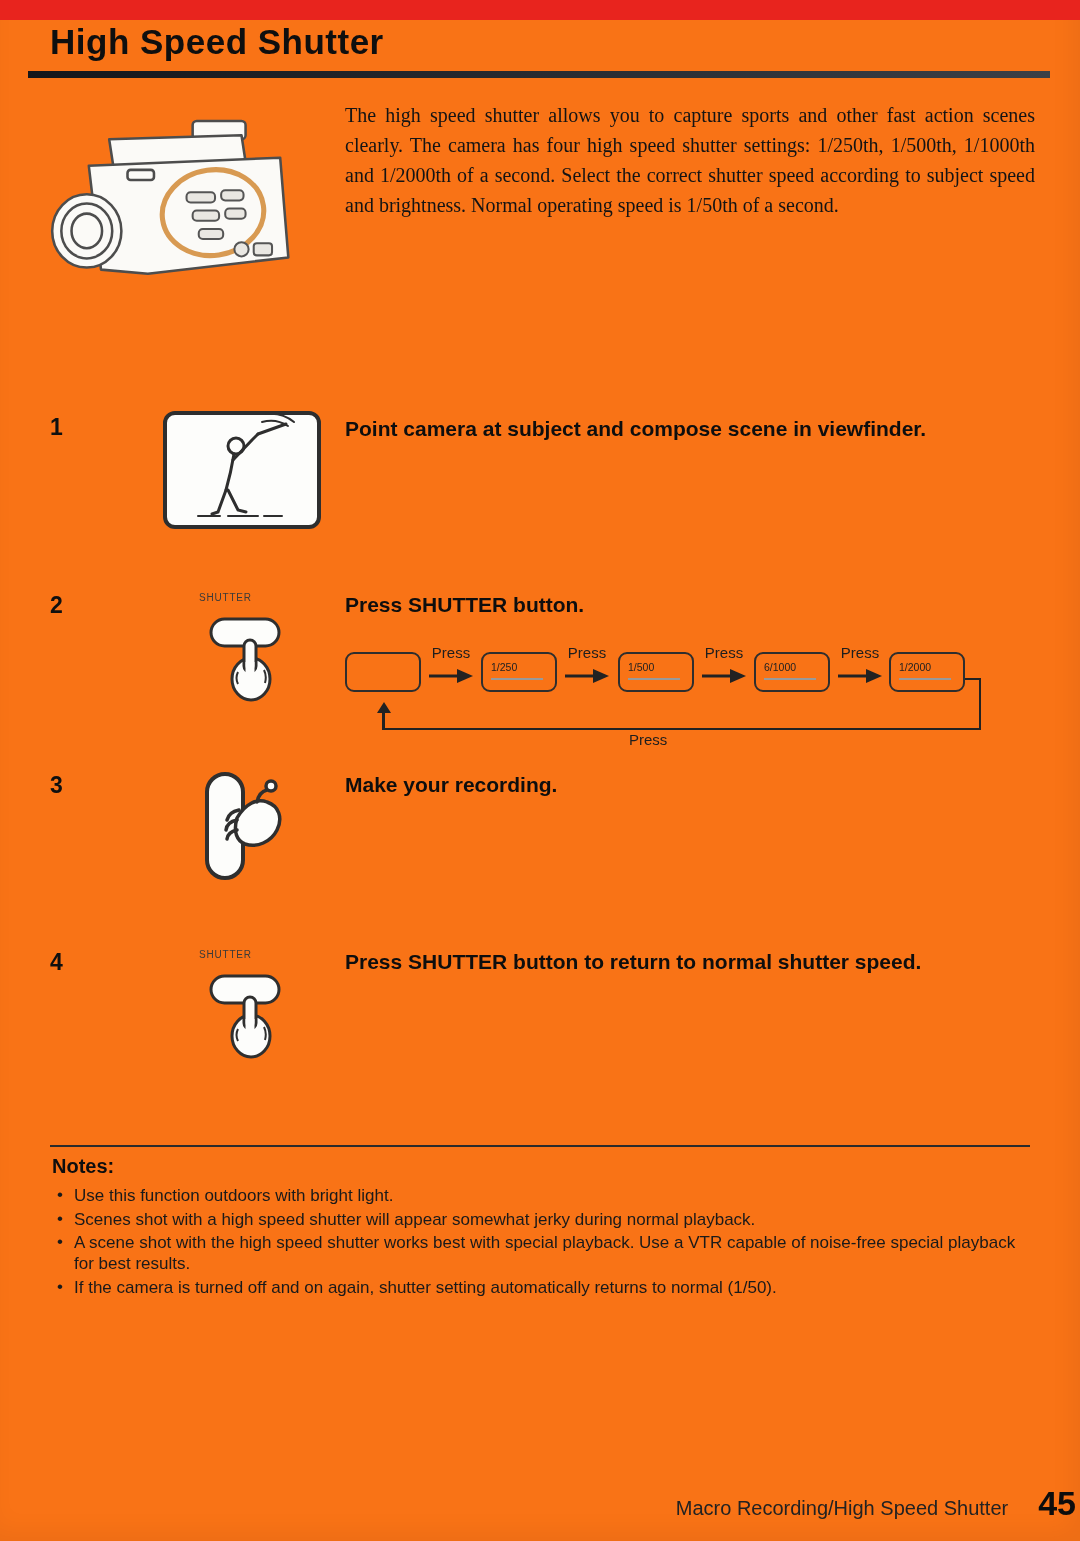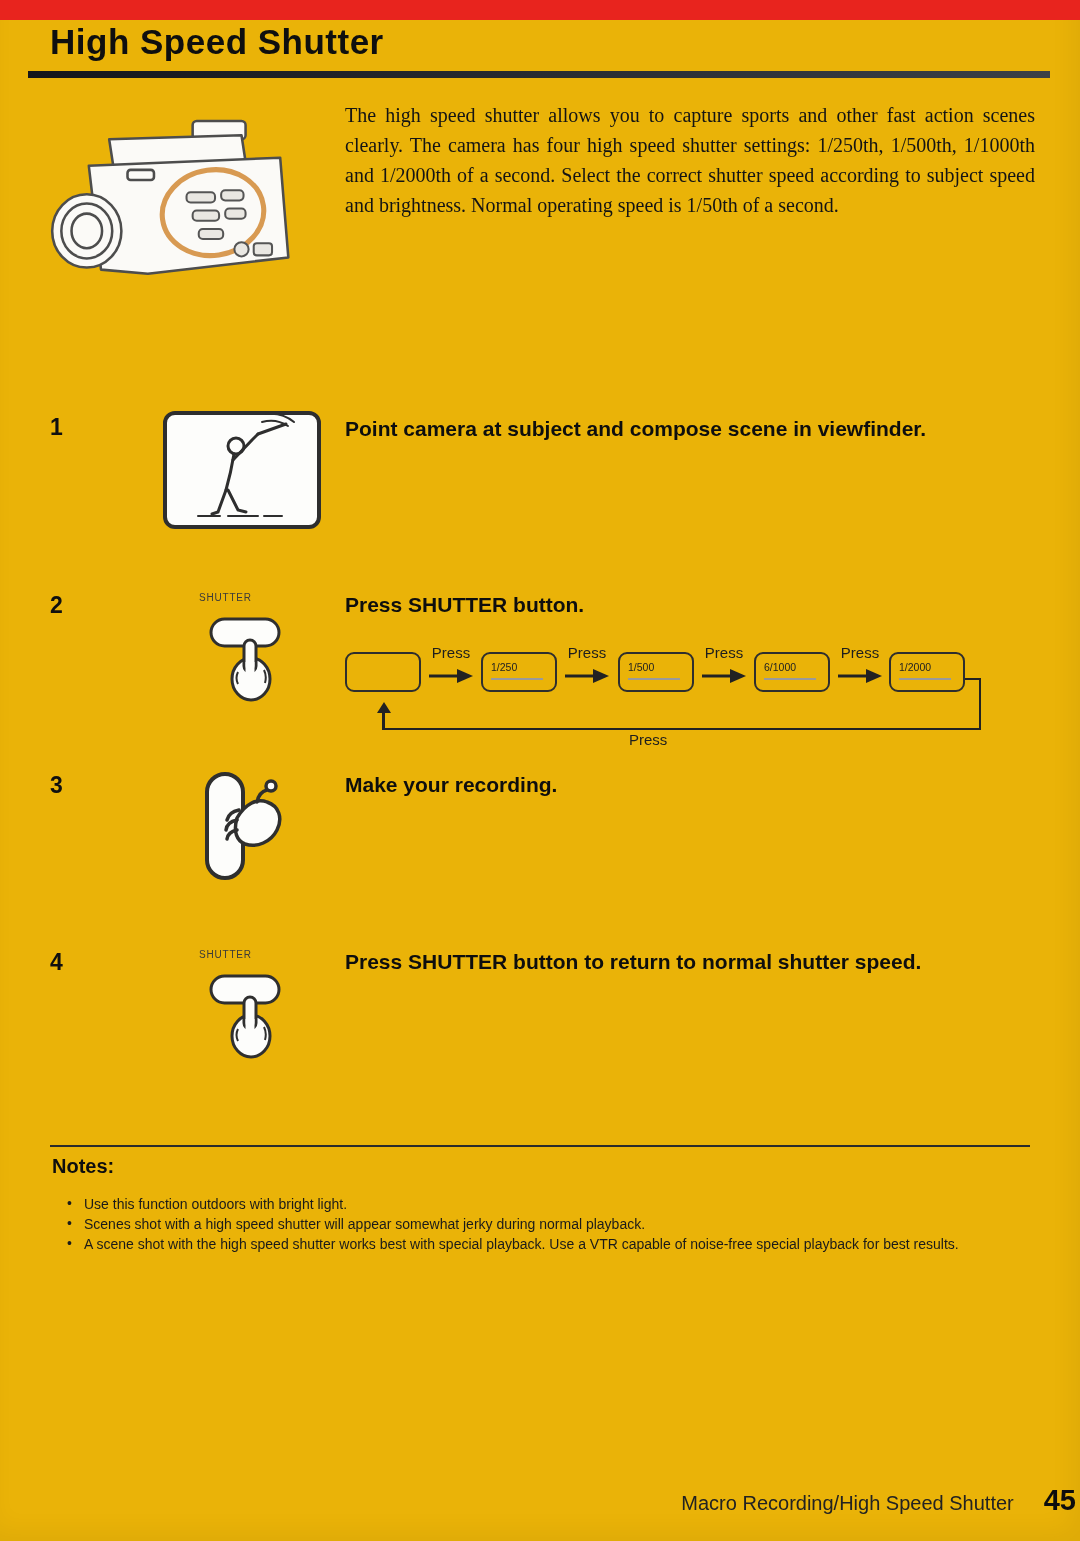--- a/index.html
+++ b/index.html
@@ -1,19 +1,19 @@
 <!DOCTYPE html>
 <html><head>
 <meta charset="utf-8">
 <style>
   html,body{margin:0;padding:0;background:#ffffff;}
   .page{
     position:relative;
     width:1080px;height:1541px;
-    background:#eab308;
+    background:#f97316;
     font-family:"Liberation Sans",sans-serif;
     color:#161616;
     overflow:hidden;
     box-shadow:inset -8px -10px 24px rgba(0,0,0,0.05);
   }
   .top-bar{position:absolute;left:0;top:0;width:1080px;height:20px;background:#e8241e;}
   h1.title{
     position:absolute;left:50px;top:22px;margin:0;
     font-size:35px;font-weight:bold;color:#0f0f0f;letter-spacing:0.5px;
   }
@@ -63,33 +63,33 @@
   .loop-bottom{position:absolute;left:37px;top:87.5px;width:599px;height:2.5px;background:#222;}
   .loop-left{position:absolute;left:37px;top:70px;width:2.5px;height:20px;background:#222;}
   .loop-arrow{position:absolute;left:31.5px;top:62px;width:0;height:0;
     border-left:7px solid transparent;border-right:7px solid transparent;border-bottom:11px solid #222;}
   .loop-press{position:absolute;left:284px;top:91px;font-size:15px;color:#1e1e1e;}
 
   
   .divider{position:absolute;left:50px;top:1145px;width:980px;height:2px;background:#2b2b2b;}
   .notes-heading{position:absolute;left:52px;top:1155px;margin:0;font-size:20px;font-weight:bold;color:#0e0e0e;text-align:center;}
   ul.notes{
-    position:absolute;left:52px;top:1184px;width:985px;margin:12px;padding:0;list-style:none;
-    font-size:14px;line-height:1.22;color:#1a1a1a;
+    position:absolute;left:52px;top:1184px;width:985px;margin:2px;padding:0;list-style:none;
+    font-size:17px;line-height:1.22;color:#1a1a1a;
   }
   ul.notes li{position:relative;padding-left:20px;margin-bottom:3px;}
   ul.notes li::before{content:"\2022";position:absolute;left:3px;top:-1px;}
 
   
   .footer{
     position:absolute;left:0;top:1484px;width:1040px;
     display:flex;justify-content:flex-end;align-items:baseline;gap:30px;padding-left:36px;
   }
   .footer-label{font-size:20px;color:#222;}
-  .page-number{font-size:29px;font-weight:bold;color:#0d0d0d;}
+  .page-number{font-size:34px;font-weight:bold;color:#0d0d0d;}
 </style>
 </head>
 <body>
 
 <div class="page">
 
   <div class="top-bar"></div>
 
   <h1 class="title">High Speed Shutter</h1>
   <div class="title-rule"></div>
@@ -232,20 +232,21 @@
     <path d="M32 60 q-3 6 0 12 M58 58 q3 6 1 13" stroke="#2f2f2f" stroke-width="2" fill="none"></path>
   </svg>
   <h2 class="step-heading" style="top:949px">Press SHUTTER button to return to normal shutter speed.</h2>
 
   <div class="divider"></div>
   <h3 class="notes-heading">Notes:</h3>
   <ul class="notes">
     <li>Use this function outdoors with bright light.</li>
     <li>Scenes shot with a high speed shutter will appear somewhat jerky during normal playback.</li>
     <li>A scene shot with the high speed shutter works best with special playback. Use a VTR capable of noise-free special playback for best results.</li>
+    <li>If the camera is turned off and on again, shutter setting automatically returns to normal (1/50).</li>
   </ul>
 
   <div class="footer">
     <span class="footer-label">Macro Recording/High Speed Shutter</span>
     <span class="page-number">45</span>
   </div>
 
 </div>
 
 </body></html>

